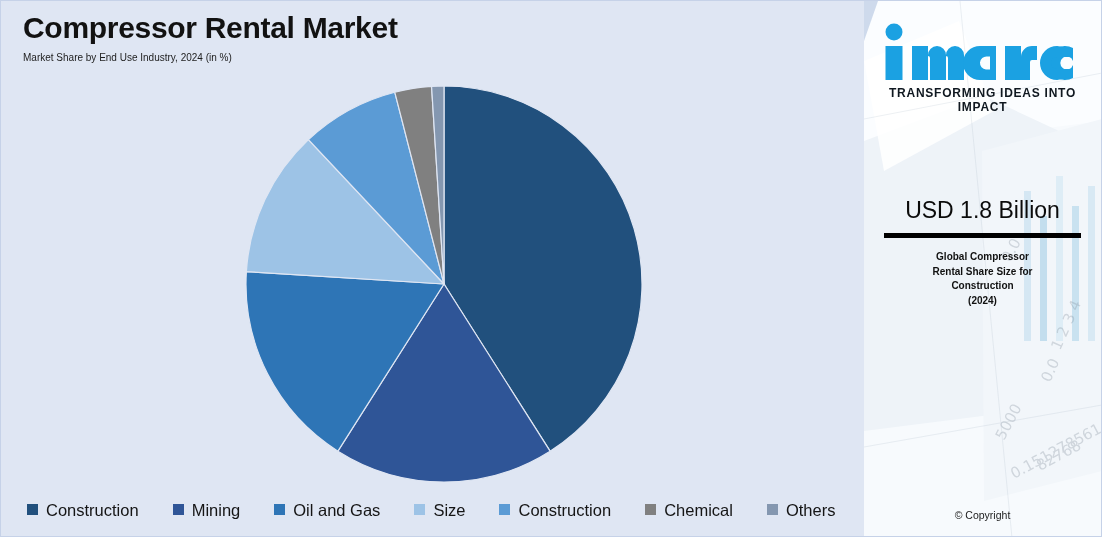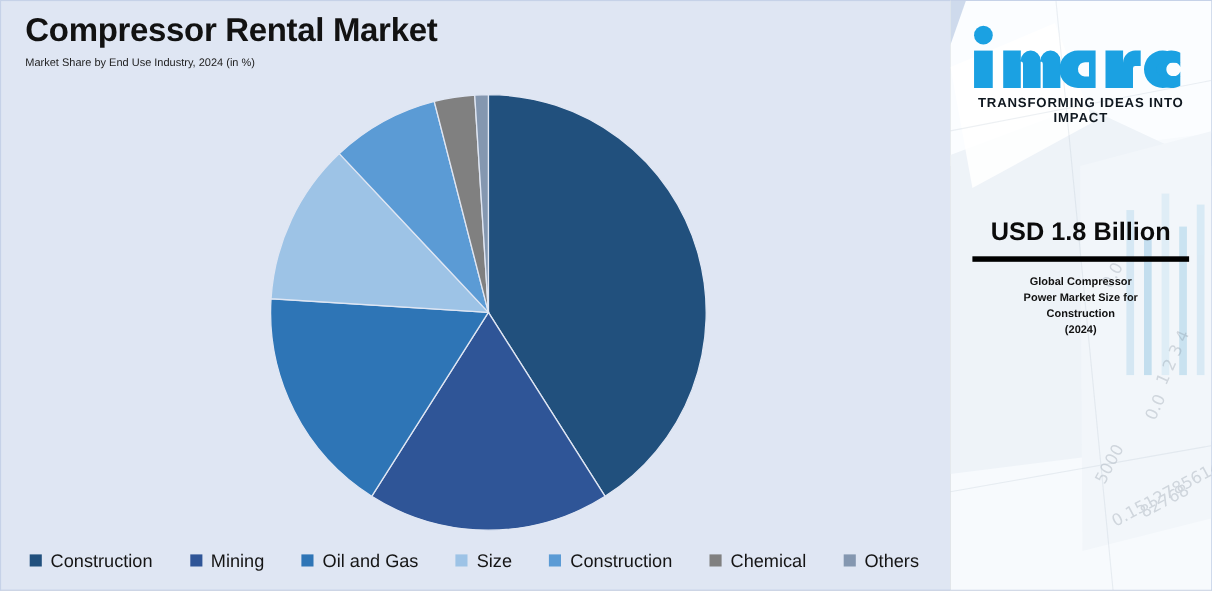--- a/index.html
+++ b/index.html
@@ -117,21 +117,21 @@
   .stat-block {
     position: absolute;
     left: 12px;
     right: 12px;
     top: 196px;
     text-align: center;
     z-index: 2;
   }
   .stat-value {
     font-size: 23px;
-    font-weight: bold;
+    font-weight: normal;
     color: #0b0b0b;
     line-height: 1.15;
   }
   .stat-rule {
     height: 5px;
     background: #000000;
     margin: 10px 8px 12px 8px;
   }
   .stat-caption {
     font-size: 10px;
@@ -250,22 +250,23 @@
         <path d="M180,25 a17,17 0 0 0 0,34 a17,17 0 0 0 16,-11 h-16 a6,6 0 1 1 0,-12 h16 a17,17 0 0 0 -16,-11 z" fill="#1BA1E2"></path>
       </svg>
       <div class="logo-tagline">TRANSFORMING IDEAS INTO IMPACT</div>
     </div>
 
     <div class="stat-block">
       <div class="stat-value">USD 1.8 Billion</div>
       <div class="stat-rule"></div>
       <div class="stat-caption">
         <div>Global Compressor</div>
-        <div>Power Market Size for</div>
+        <div>Rental Share Size for</div>
         <div>Construction</div>
         <div>(2024)</div>
       </div>
     </div>
 
     <div class="copyright">
+      <div class="copy-line1">© Copyright</div>
     </div>
   </div>
 </div>
 
 </body></html>

